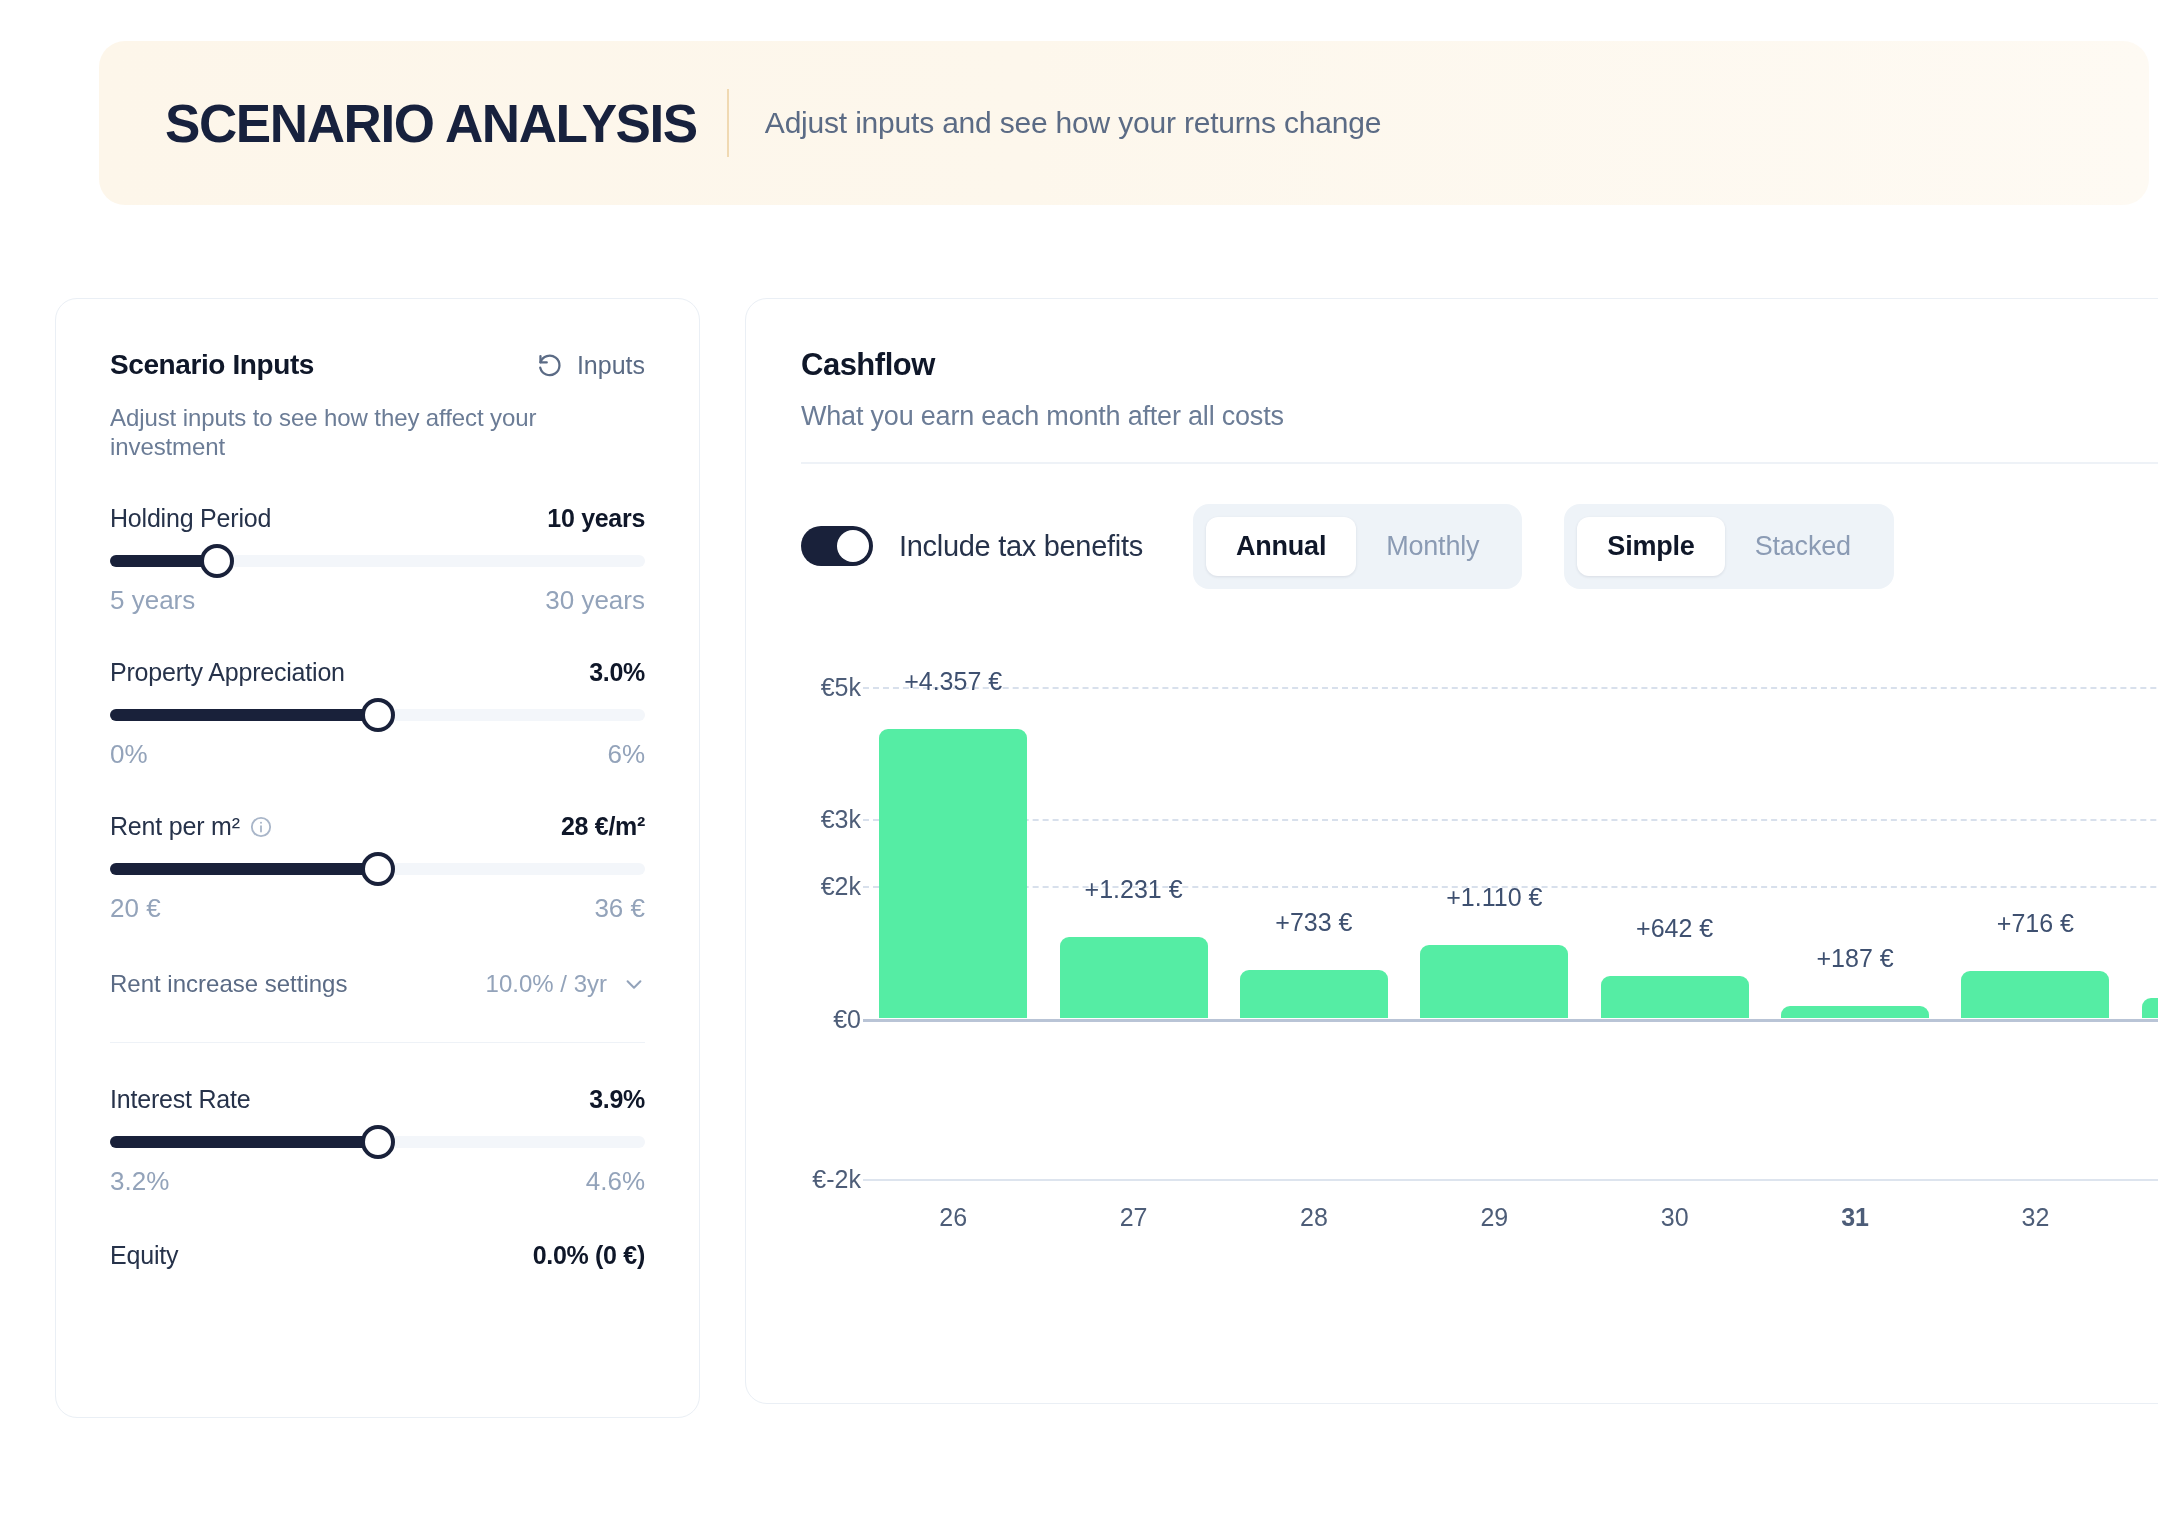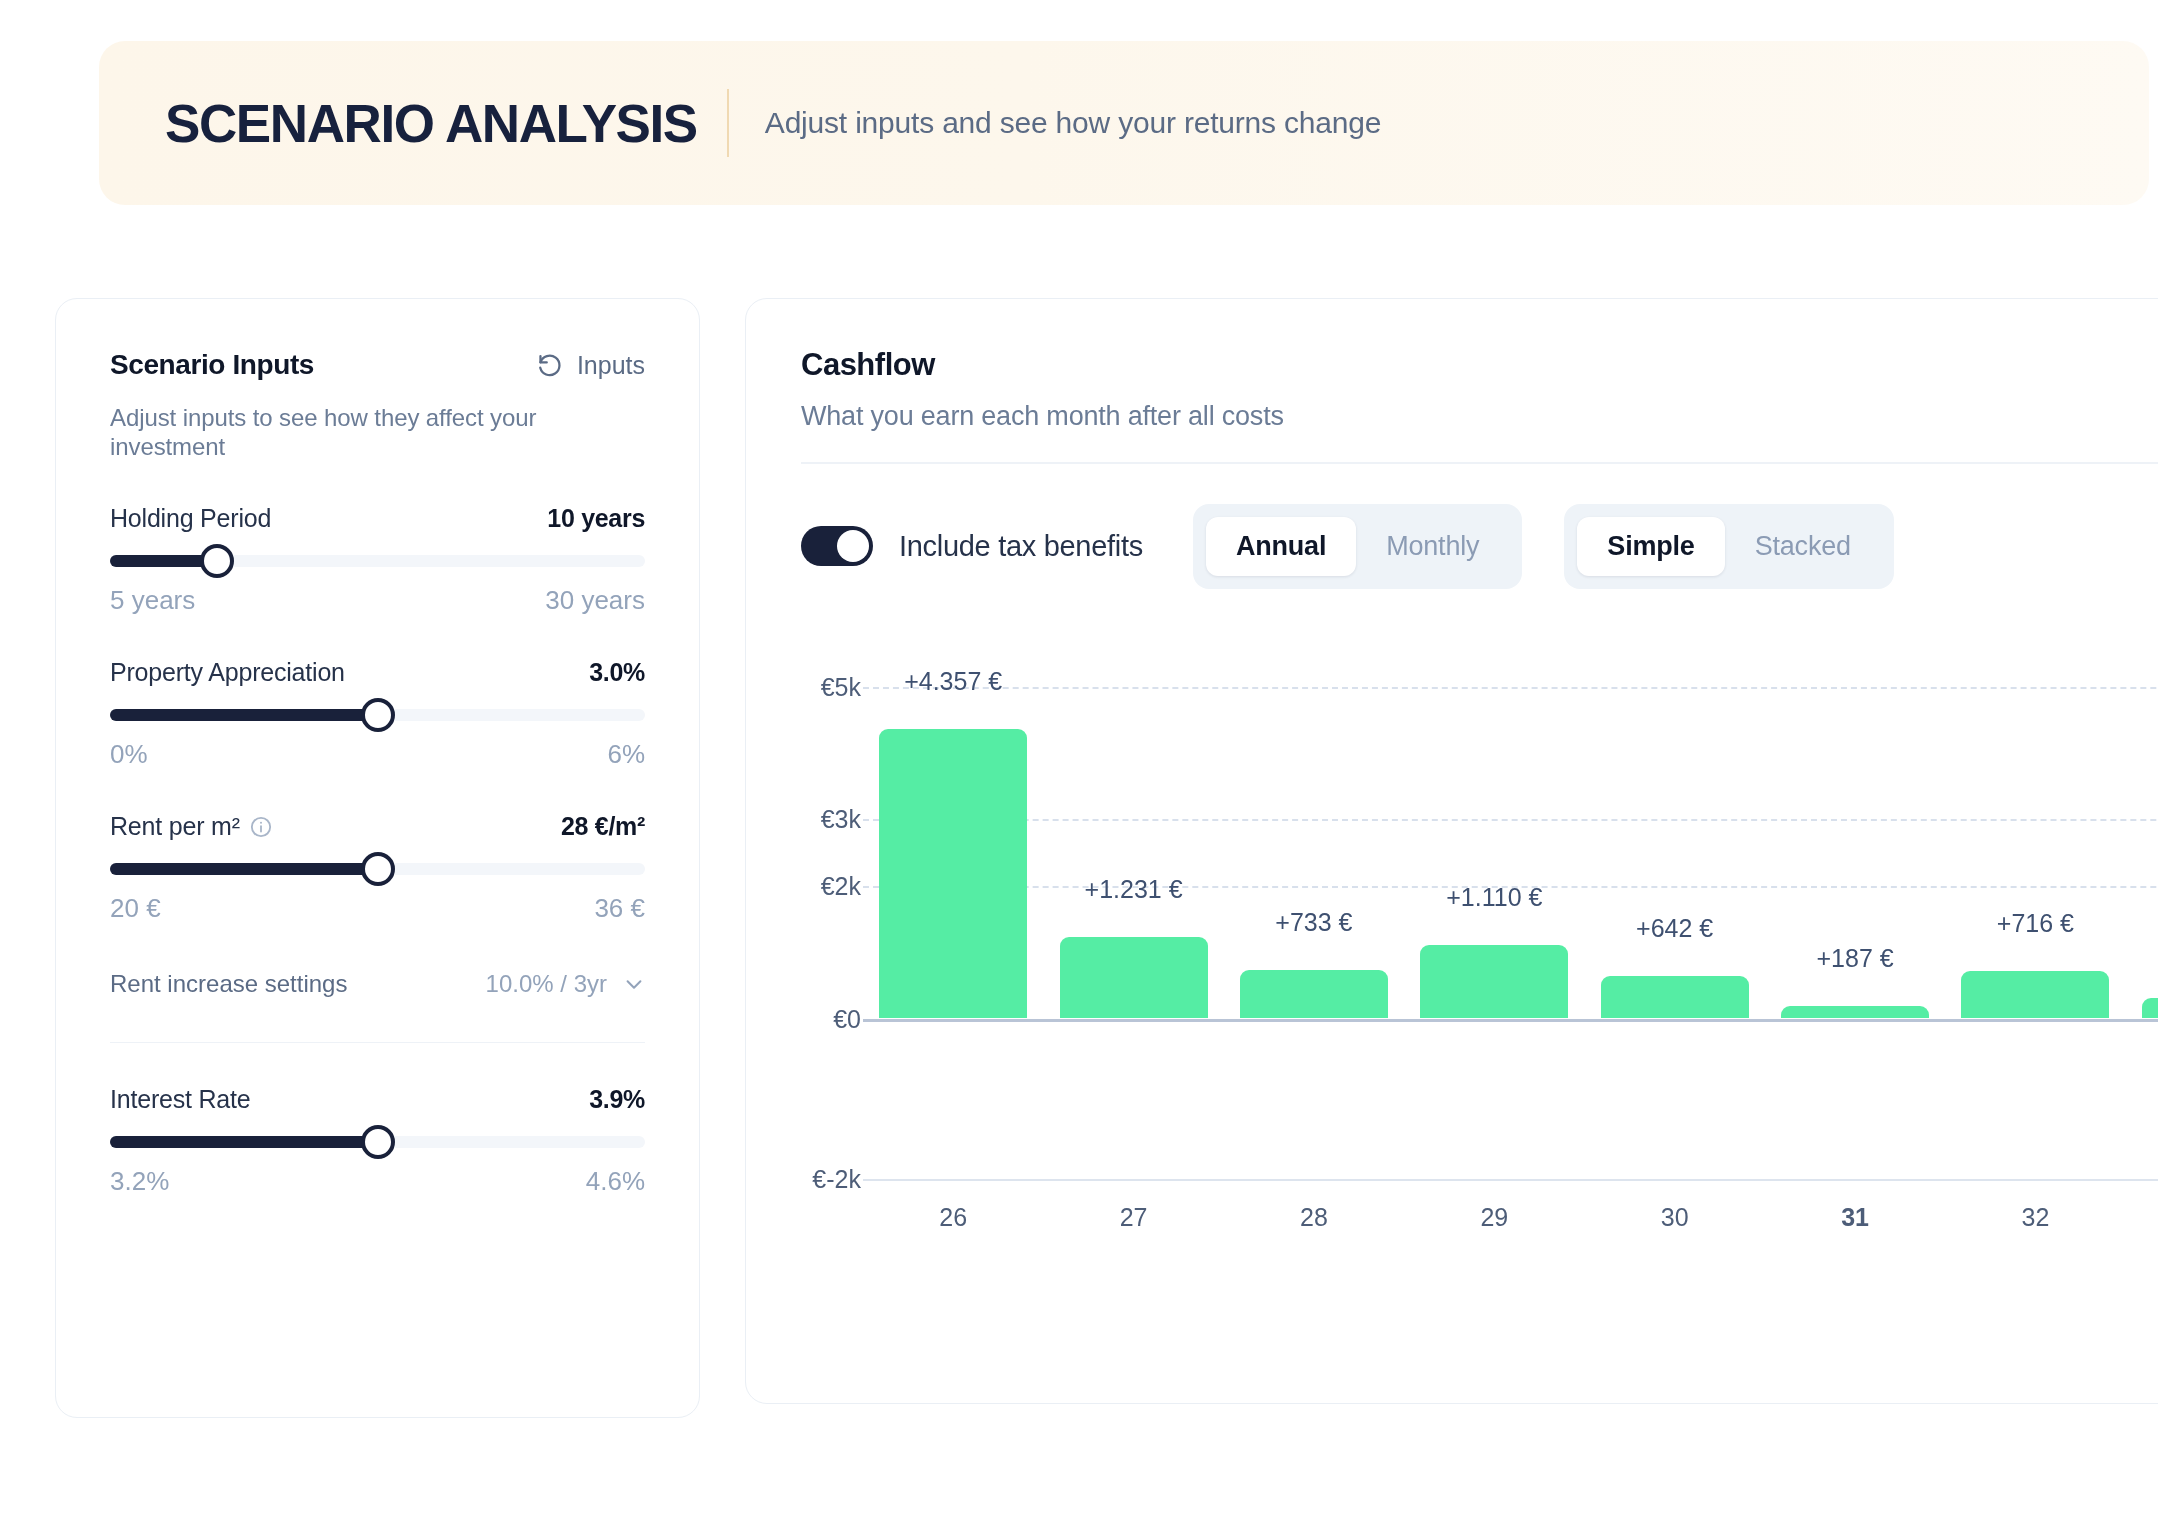--- a/index.html
+++ b/index.html
@@ -299,20 +299,26 @@
         <div class="track">
           <div class="fill" style="width:50%"></div>
           <div class="knob" style="left:50%"></div>
         </div>
         <div class="sb-minmax">
           <span>3.2%</span>
           <span>4.6%</span>
         </div>
       </div>
 
+      <div class="slider-block" style="margin-top:44px">
+        <div class="sb-row">
+          <div class="sb-label">Equity</div>
+          <div class="sb-value">0.0% (0 €)</div>
+        </div>
+      </div>
 
     </div>
   </div>
 
   <div class="right-card">
     <div class="rc-inner">
       <div class="rc-title">Cashflow</div>
       <div class="rc-sub">What you earn each month after all costs</div>
       <div class="rc-rule"></div>
 

